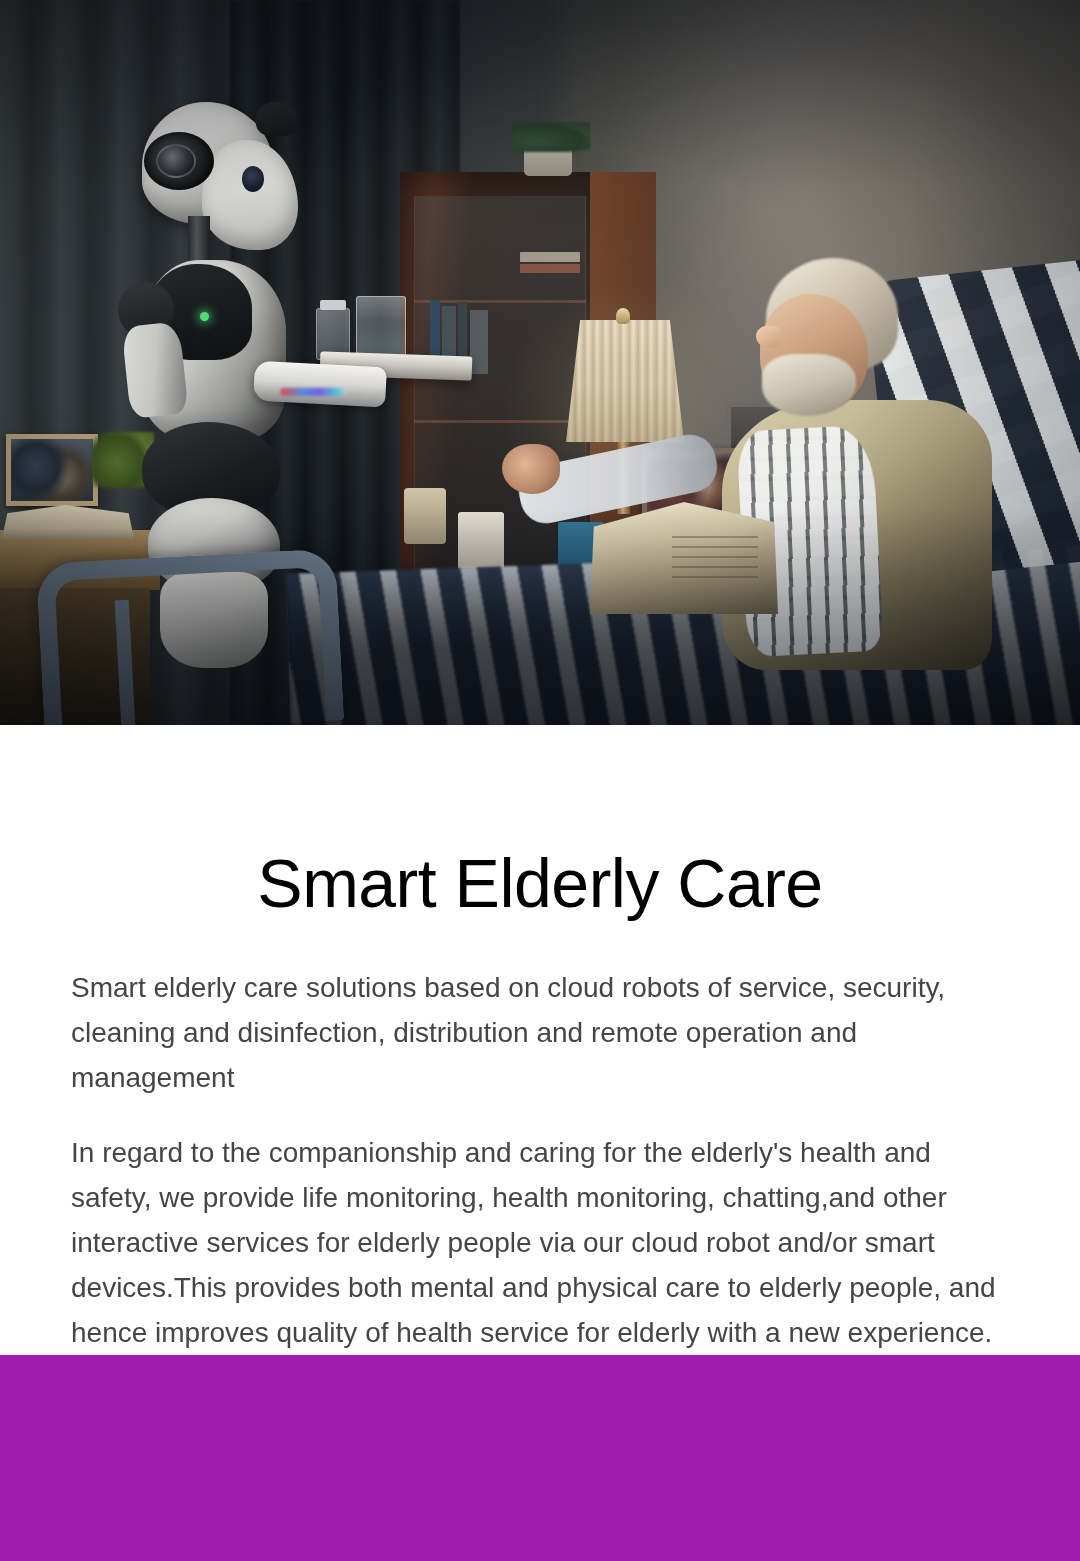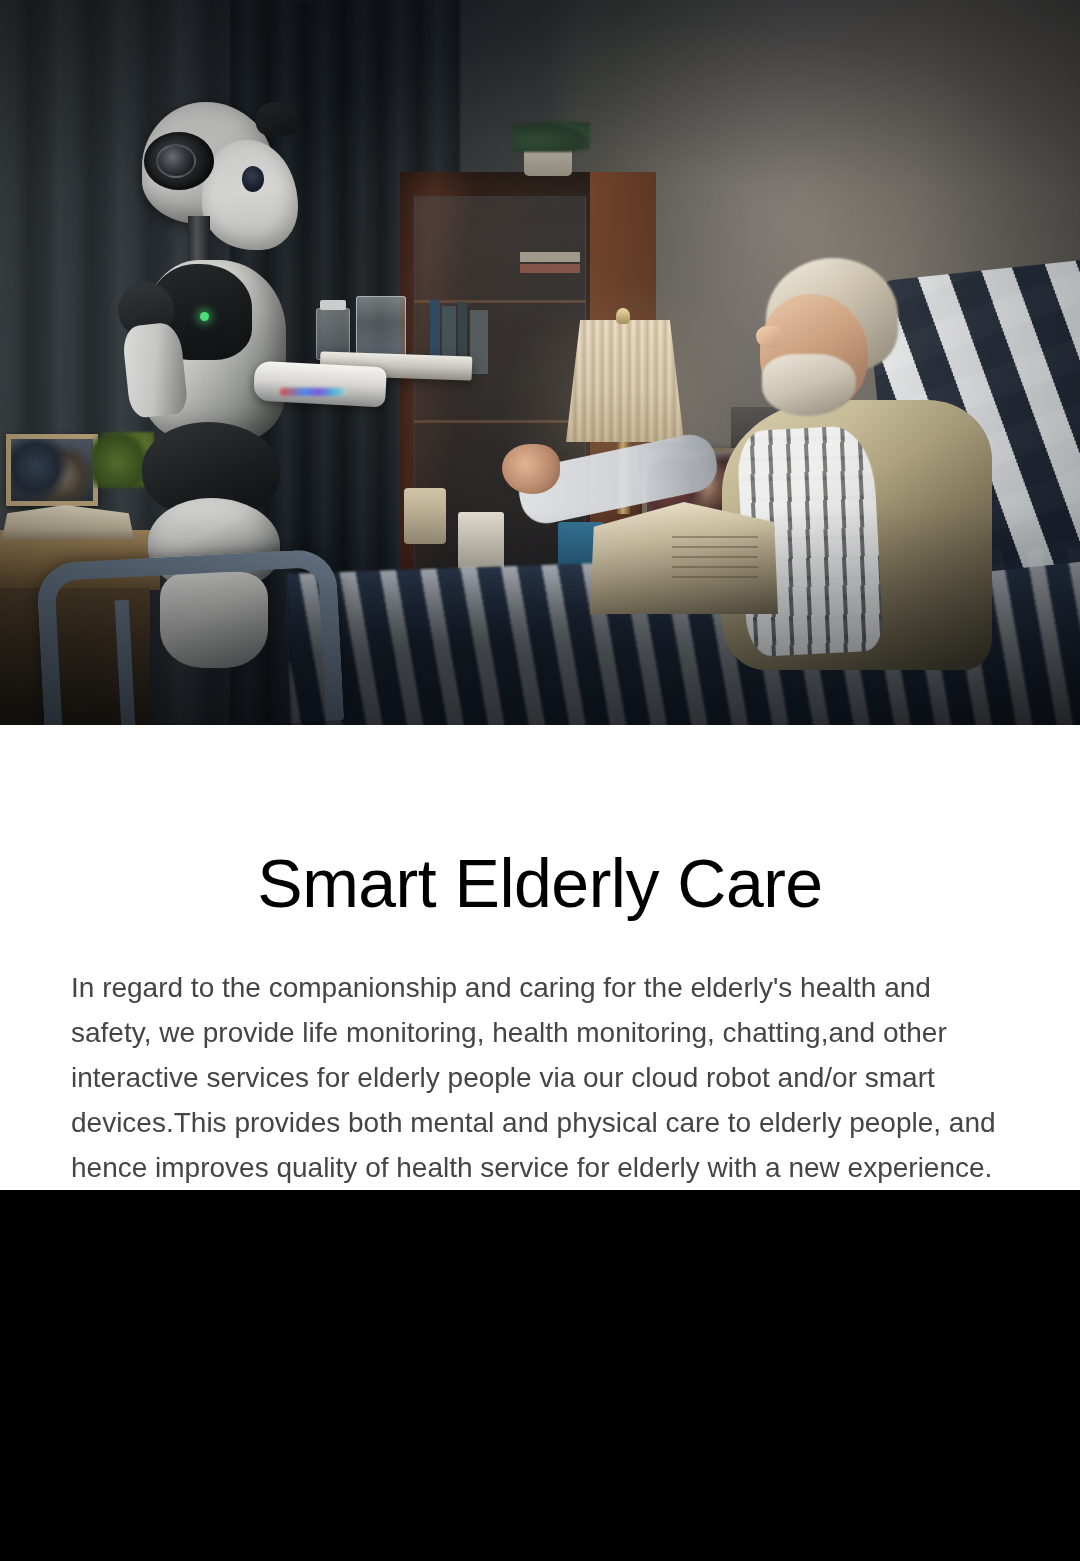--- a/index.html
+++ b/index.html
@@ -10,21 +10,21 @@
     height: 1561px;
     background: #ffffff;
     font-family: "Liberation Sans", sans-serif;
     overflow: hidden;
   }
 
   .page {
     position: relative;
     width: 1080px;
     height: 1561px;
-    background: #000000;
+    background: #a21caf;
   }
 
   
   .hero {
     position: relative;
     width: 1080px;
     height: 725px;
     overflow: hidden;
     background: #1b1f24;
   }
@@ -700,18 +700,19 @@
 
       <div class="grade"></div>
     </div>
   </div>
 
   <div class="content">
 
     <h1 class="title">Smart Elderly Care</h1>
 
     <div class="body-wrap">
+      <p class="para">Smart elderly care solutions based on cloud robots of service, security, cleaning and disinfection, distribution and remote operation and management</p>
       <p class="para">In regard to the companionship and caring for the elderly's health and safety, we provide life monitoring, health monitoring, chatting,and other interactive services for elderly people via our cloud robot and/or smart devices.This provides both mental and physical care to elderly people, and hence improves quality of health service for elderly with a new experience.</p>
     </div>
 
   </div>
 
 </div>
 
 </body></html>

